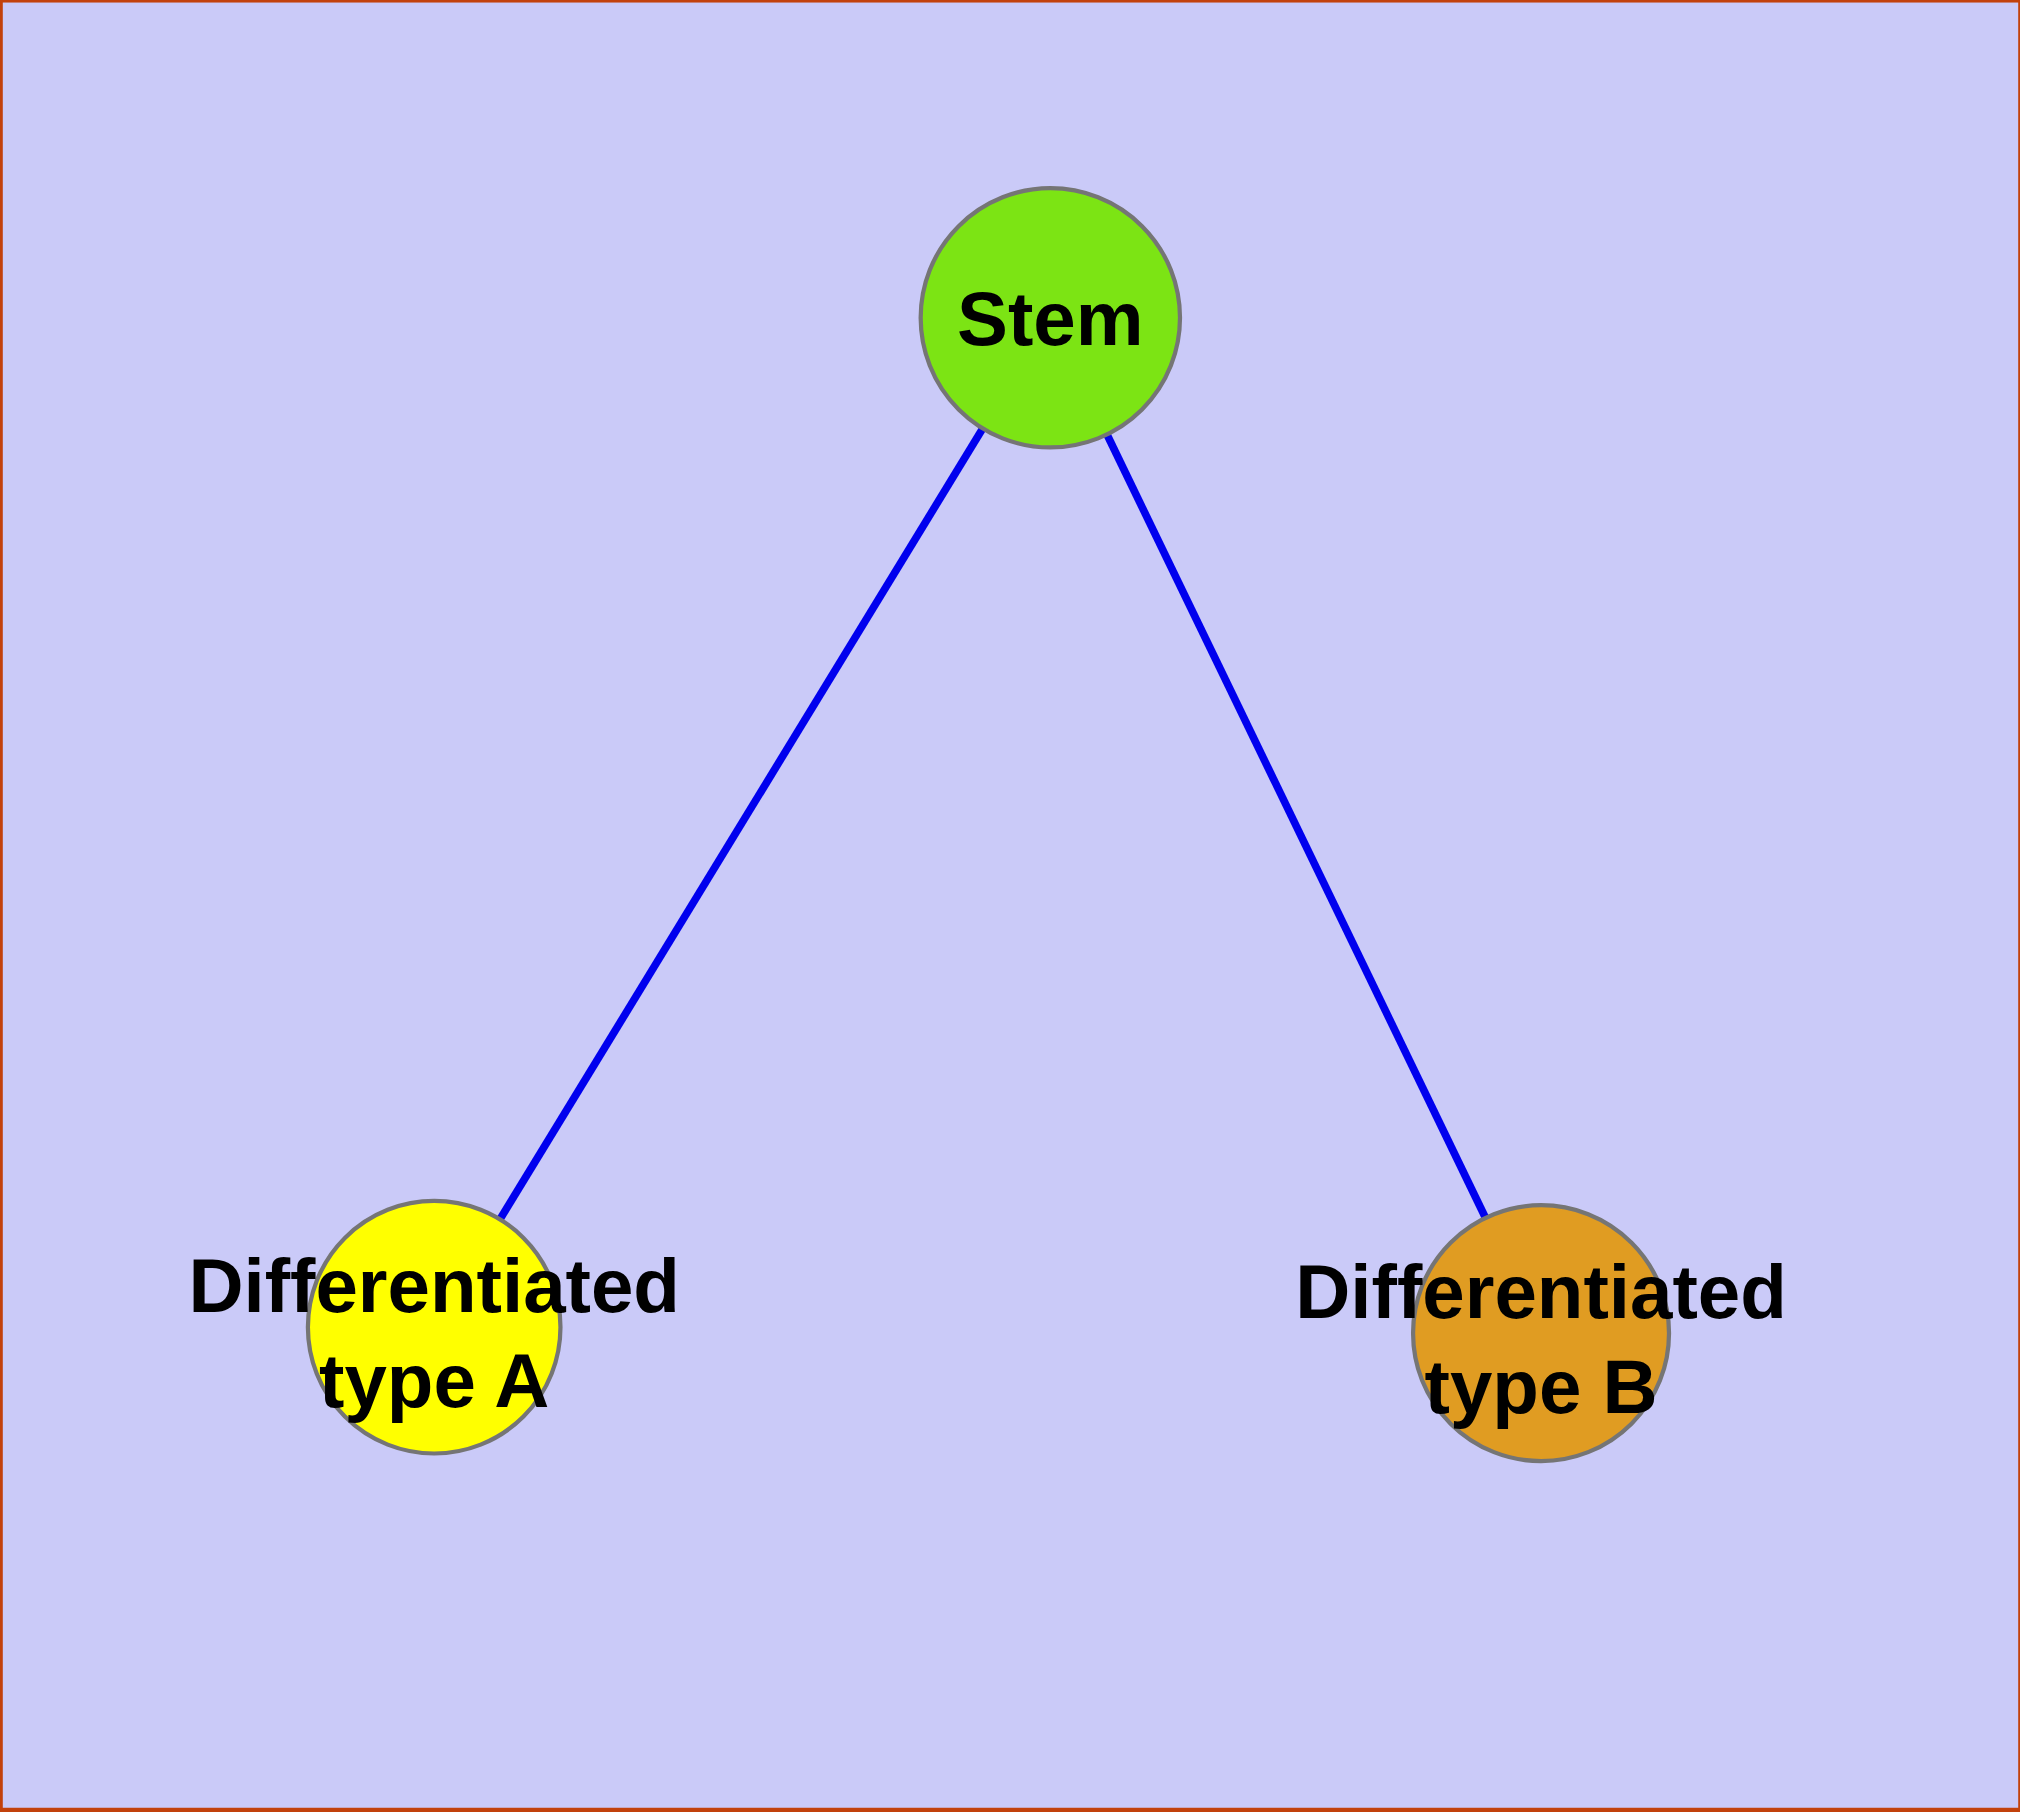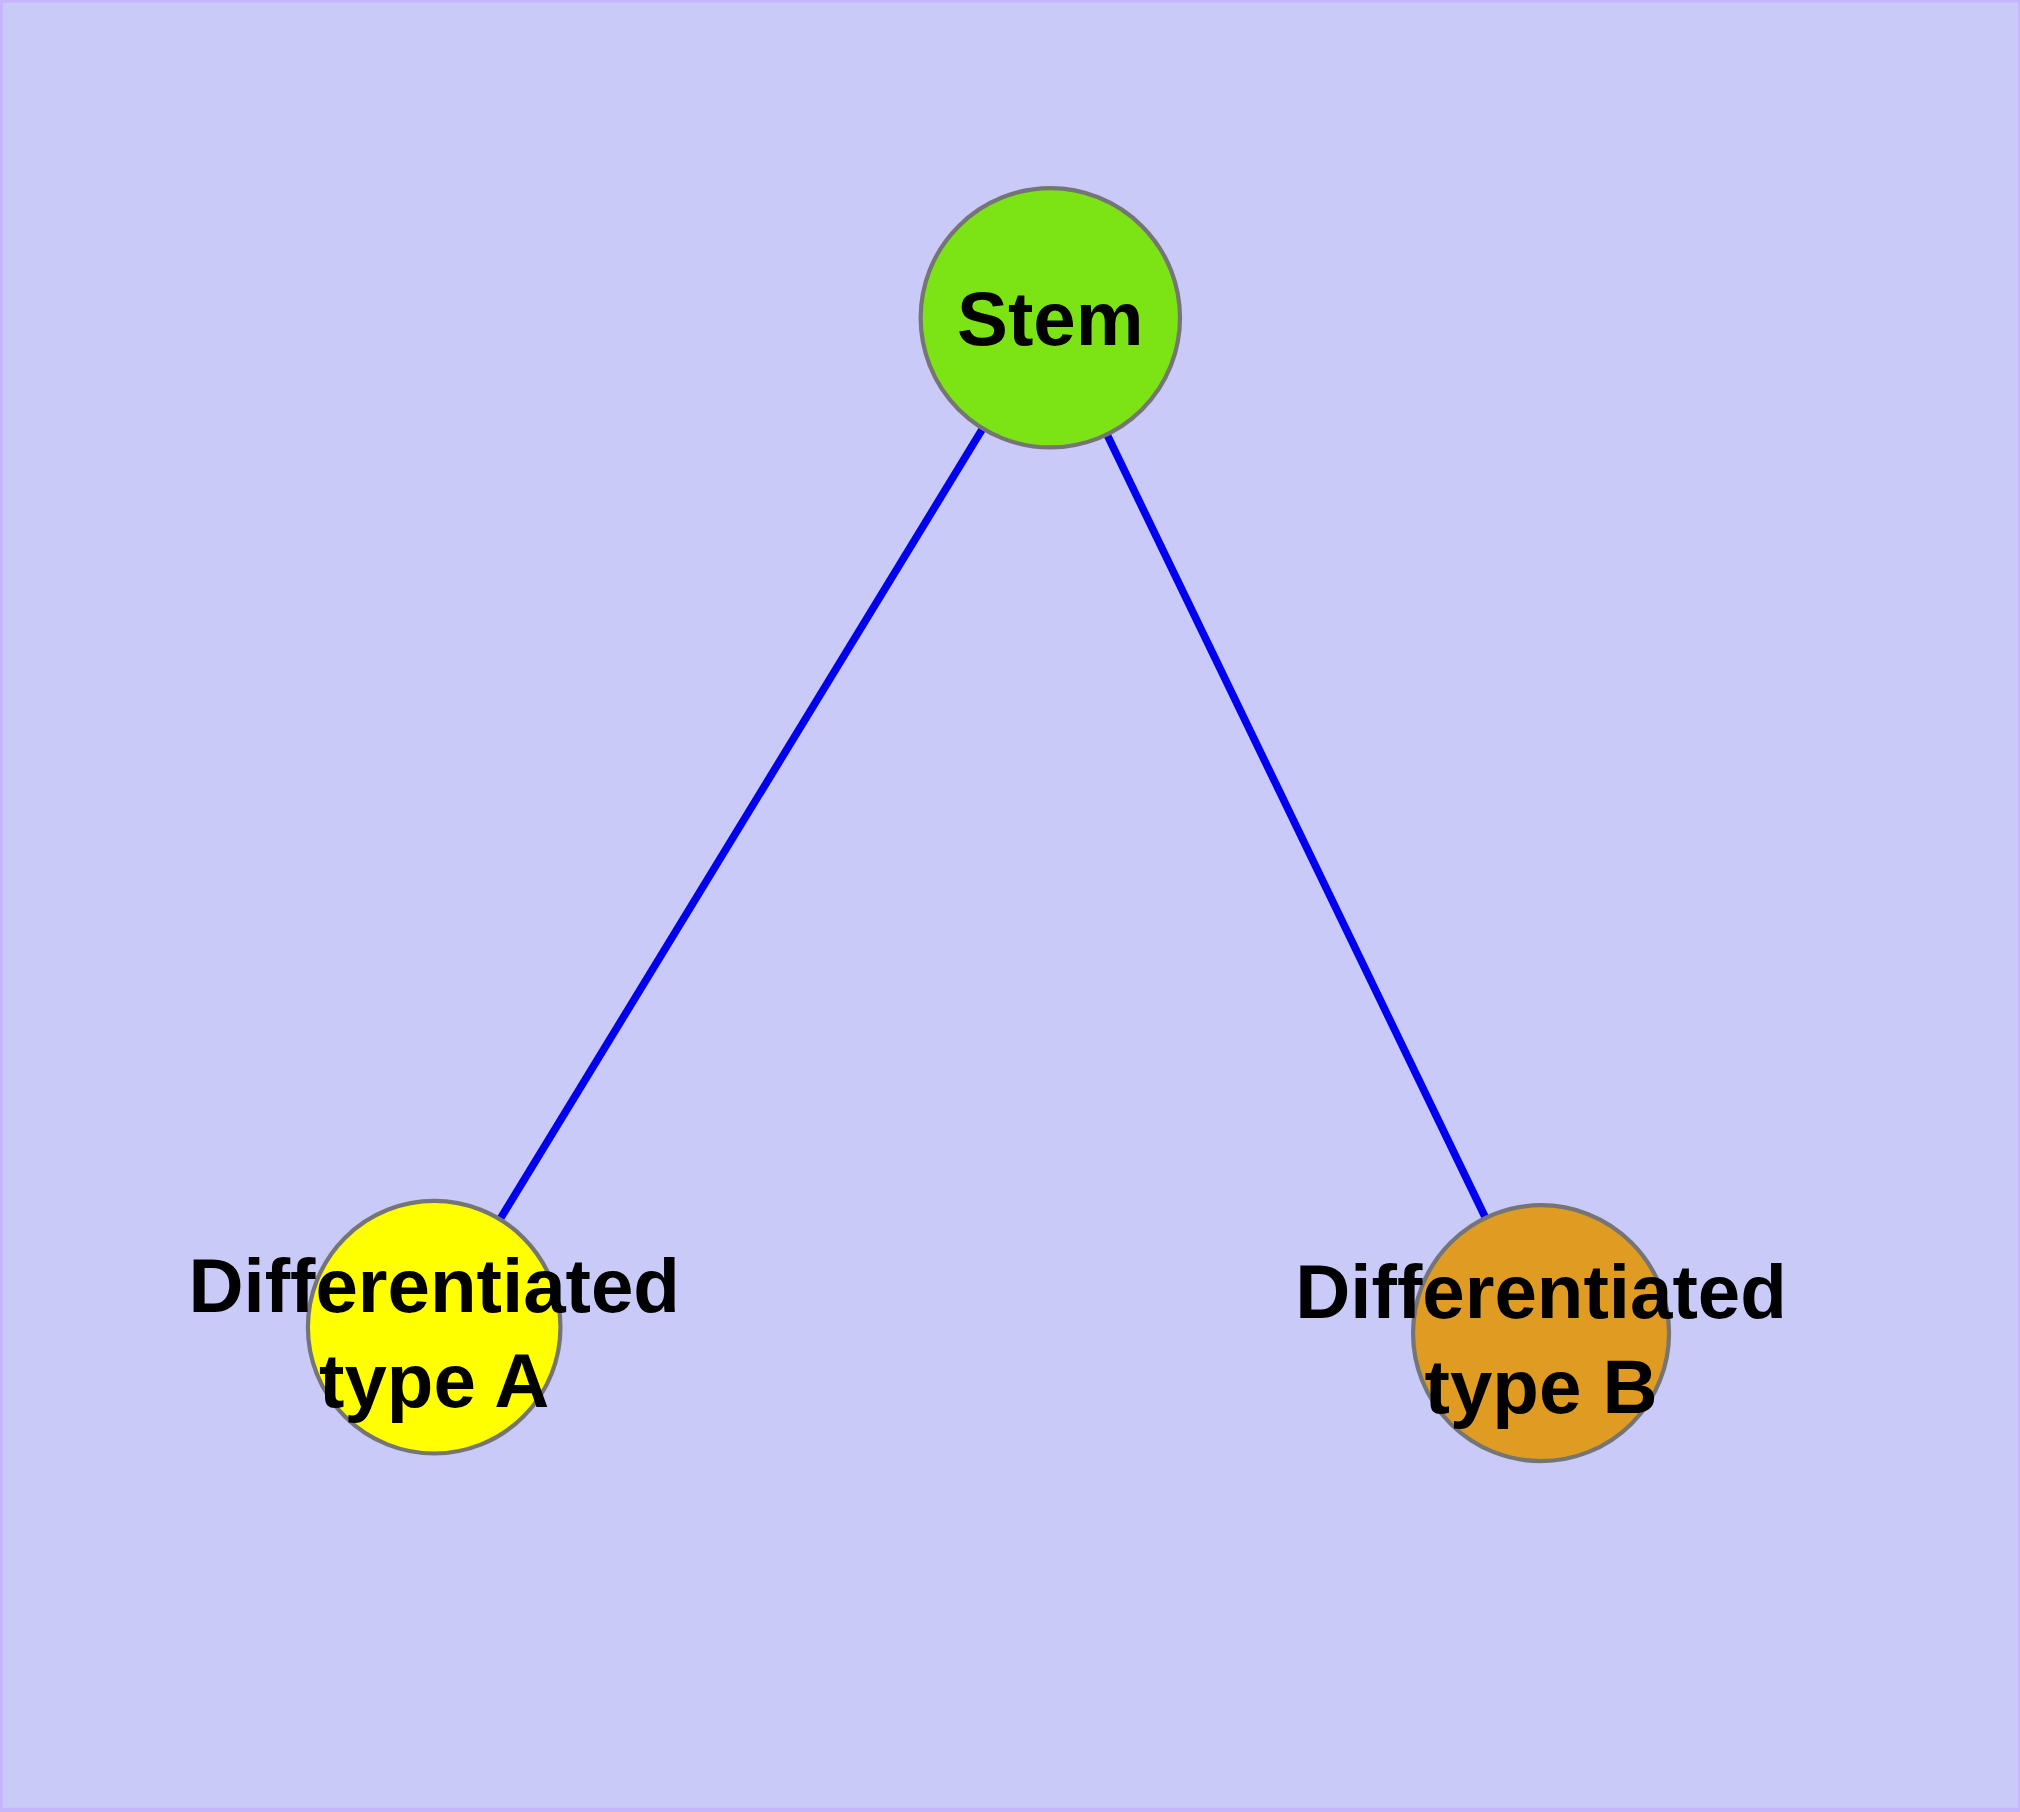--- a/index.html
+++ b/index.html
@@ -7,21 +7,21 @@
     padding: 0;
     background: #ffffff;
     width: 2021px;
     height: 1812px;
     overflow: hidden;
   }
   .stage {
     position: relative;
     width: 2021px;
     height: 1812px;
-    background: #c4b5fd;
+    background: #c2410c;
   }
   svg {
     display: block;
   }
   .edge {
     stroke-width: 9;
     stroke-linecap: butt;
     fill: none;
   }
   .node {

